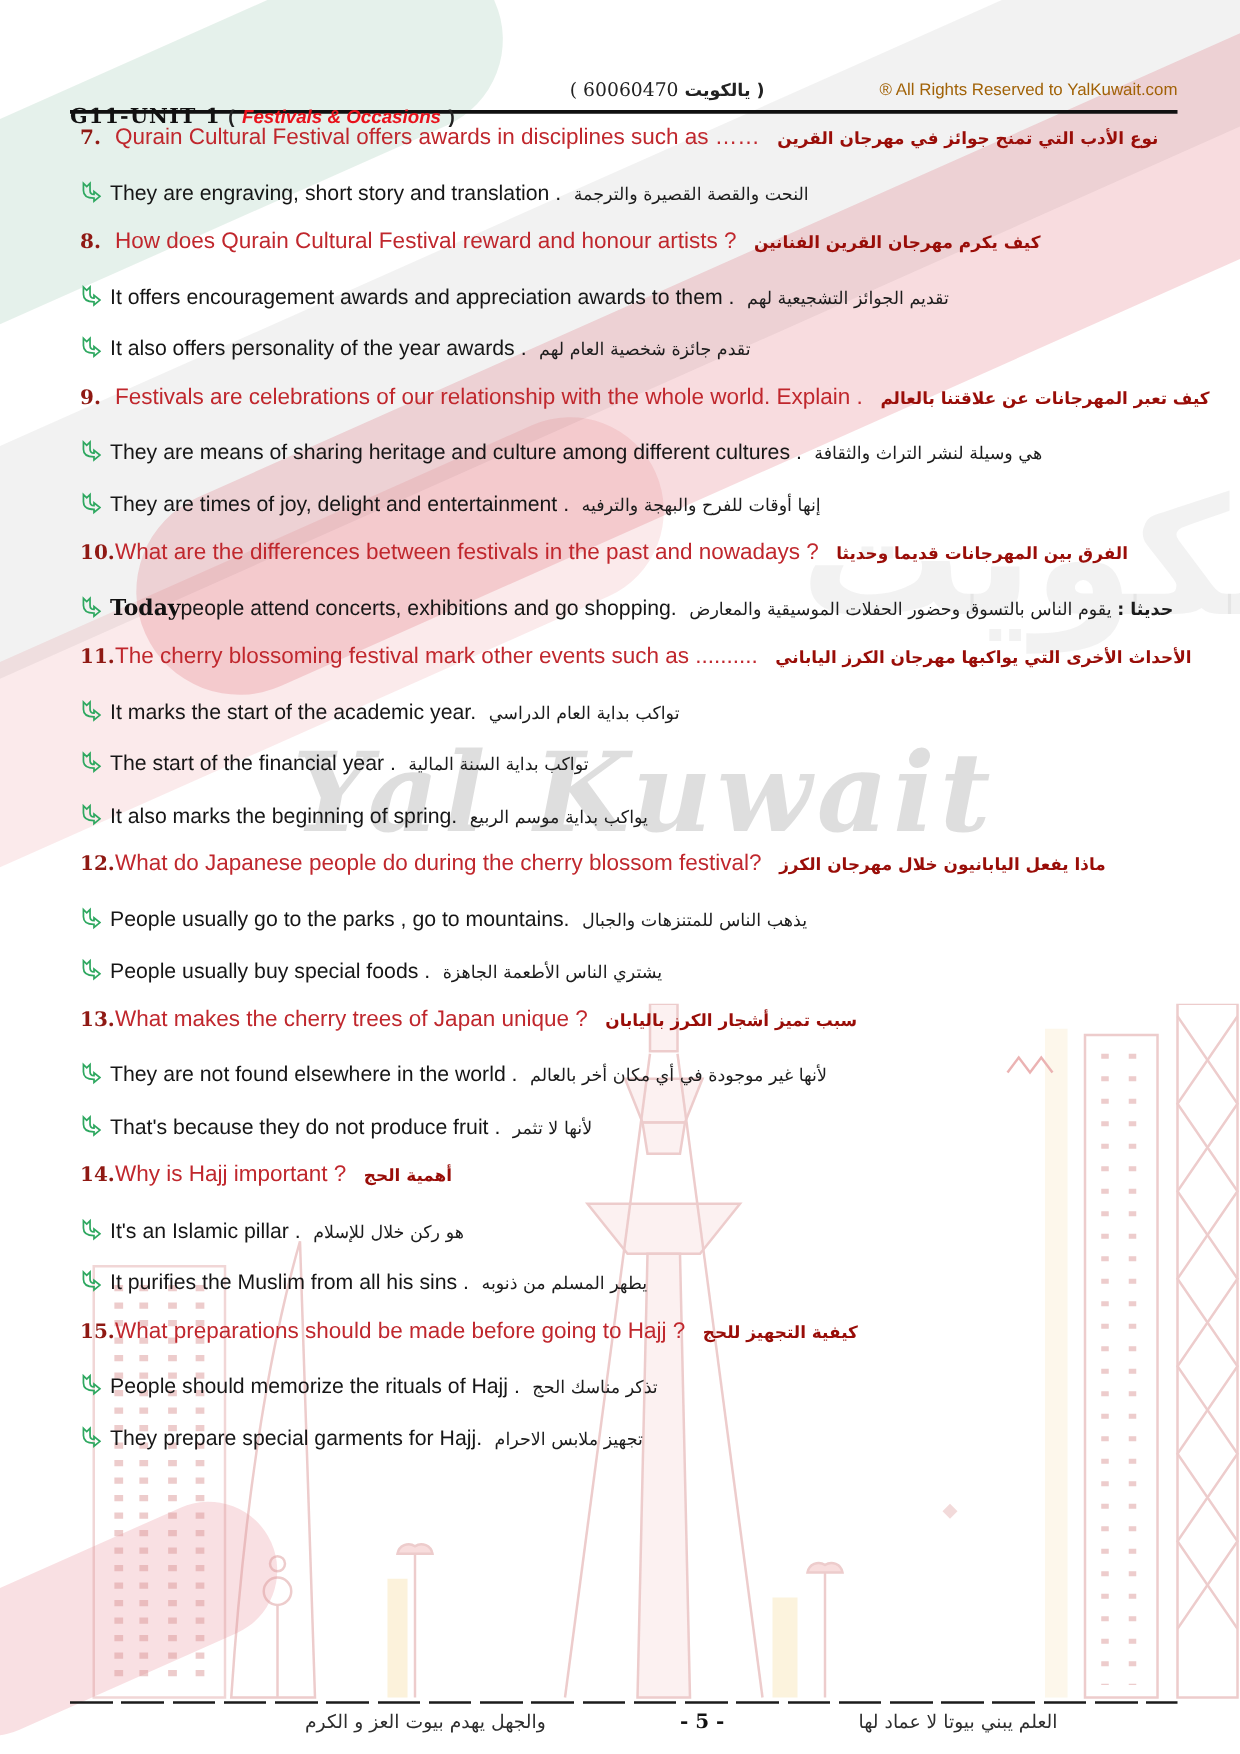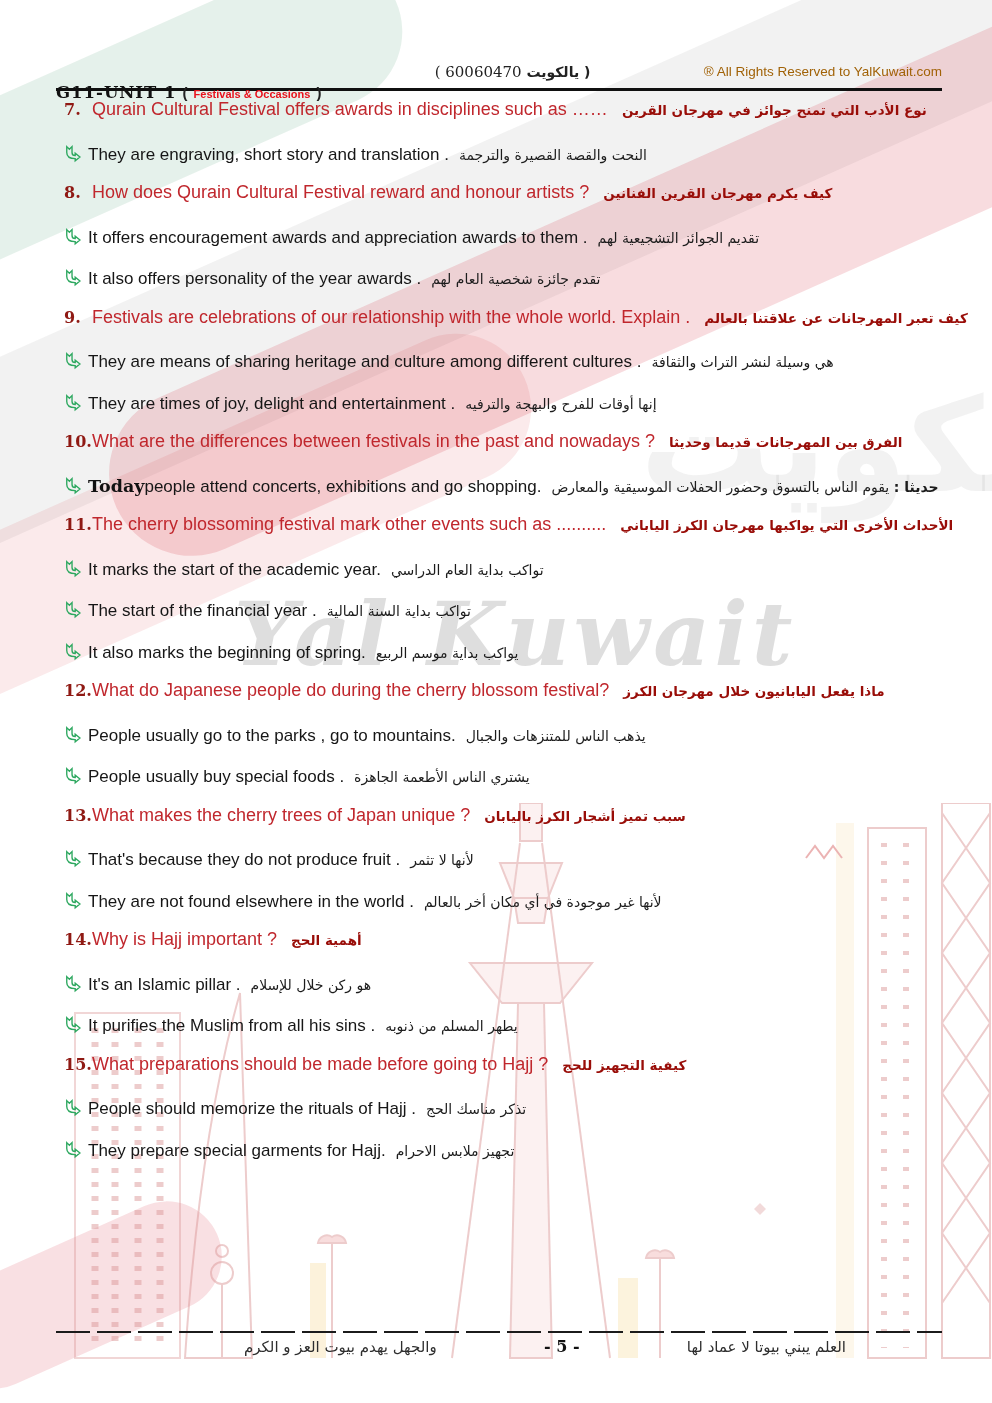--- a/index.html
+++ b/index.html
@@ -28,21 +28,21 @@
   .skyline{position:absolute;left:0;bottom:0;opacity:0.5;}
   
   .page-header{
     position:absolute;left:56px;top:55px;width:886px;height:33px;z-index:2;
     display:flex;align-items:center;justify-content:space-between;
     border-bottom:3.5px solid #101010;
   }
   .hdr-left{display:flex;align-items:baseline;gap:6px;}
   .hdr-unit{font-family:"DejaVu Serif",serif;font-weight:bold;font-size:16.5px;letter-spacing:1px;color:#111;margin-top:41px;}
   .hdr-paren{font-weight:bold;font-size:15px;color:#222;}
-  .hdr-title{color:#e8121c;font-weight:bold;font-size:11px;}
+  .hdr-title{color:#e8121c;font-weight:bold;font-style:italic;font-size:15px;}
   .hdr-center{font-size:15px;color:#222;font-family:"DejaVu Serif",serif;}
   .hdr-center b{font-family:"DejaVu Sans",sans-serif;font-size:14px;}
   .hdr-rights{font-size:13.5px;color:#a16207;}
   
   .content{position:absolute;left:56px;top:94px;width:890px;z-index:2;}
   .line{display:flex;align-items:baseline;height:26px;margin-bottom:15.5px;white-space:nowrap;}
   .q-line{margin-top:5px;}
   .q-num{
     flex:0 0 36px;padding-left:8px;box-sizing:border-box;
     font-family:"DejaVu Serif",serif;font-weight:bold;font-size:16px;color:#8f1913;
@@ -54,21 +54,21 @@
   }
   .a-arrow{flex:0 0 26px;padding-left:6px;position:relative;top:3px;}
   .a-lead{font-family:"DejaVu Serif",serif;font-weight:bold;font-size:17.5px;color:#111;}
   .a-en{font-size:17px;color:#161616;}
   .a-ar{
     font-size:14px;color:#1c1c1c;margin-left:10px;direction:rtl;unicode-bidi:isolate;
     font-family:"DejaVu Sans",sans-serif;
   }
   .a-ar b{font-weight:bold;}
   
-  .page-footer{position:absolute;left:56px;top:1331px;width:886px;z-index:2;}
+  .page-footer{position:absolute;left:56px;top:1361px;width:886px;z-index:2;}
   .footer-rule{height:2px;background:repeating-linear-gradient(90deg,#1b1b1b 0 34px,transparent 34px 41px);}
   .footer-row{display:flex;align-items:baseline;justify-content:space-between;padding:4px 96px 0 188px;}
   .footer-ar{font-size:15px;color:#2e2e2e;font-family:"DejaVu Sans",sans-serif;direction:rtl;}
   .footer-page{font-family:"DejaVu Serif",serif;font-weight:bold;font-size:16px;color:#111;}
 </style>
 </head>
 <body>
 
 <div class="bg">
   <div class="ribbon green"></div>
@@ -263,29 +263,29 @@
 
   <div class="line q-line">
     <span class="q-num">13.</span>
     <span class="q-en">What makes the cherry trees of Japan unique ?</span>
     <span class="q-ar">سبب تميز أشجار الكرز باليابان</span>
   </div>
   <div class="line">
     <span class="a-arrow"><svg width="19" height="19" viewBox="0 0 18 18">
           <path d="M4.5 2.5 L7 5 L9.5 2.5 L9.5 8 Q9.5 11 12.5 11 L12.5 8.8 L17 12.4 L12.5 16 L12.5 13.8 Q4.5 13.8 4.5 8 Z" fill="none" stroke="#2ea860" stroke-width="1.3"></path>
         </svg></span>
+    <span class="a-en">They are not found elsewhere in the world .</span>
+    <span class="a-ar">لأنها غير موجودة في أي مكان أخر بالعالم</span>
+  </div>
+  <div class="line">
+    <span class="a-arrow"><svg width="19" height="19" viewBox="0 0 18 18">
+          <path d="M4.5 2.5 L7 5 L9.5 2.5 L9.5 8 Q9.5 11 12.5 11 L12.5 8.8 L17 12.4 L12.5 16 L12.5 13.8 Q4.5 13.8 4.5 8 Z" fill="none" stroke="#2ea860" stroke-width="1.3"></path>
+        </svg></span>
     <span class="a-en">That's because they do not produce fruit .</span>
     <span class="a-ar">لأنها لا تثمر</span>
-  </div>
-  <div class="line">
-    <span class="a-arrow"><svg width="19" height="19" viewBox="0 0 18 18">
-          <path d="M4.5 2.5 L7 5 L9.5 2.5 L9.5 8 Q9.5 11 12.5 11 L12.5 8.8 L17 12.4 L12.5 16 L12.5 13.8 Q4.5 13.8 4.5 8 Z" fill="none" stroke="#2ea860" stroke-width="1.3"></path>
-        </svg></span>
-    <span class="a-en">They are not found elsewhere in the world .</span>
-    <span class="a-ar">لأنها غير موجودة في أي مكان أخر بالعالم</span>
   </div>
 
   <div class="line q-line">
     <span class="q-num">14.</span>
     <span class="q-en">Why is Hajj important ?</span>
     <span class="q-ar">أهمية الحج</span>
   </div>
   <div class="line">
     <span class="a-arrow"><svg width="19" height="19" viewBox="0 0 18 18">
           <path d="M4.5 2.5 L7 5 L9.5 2.5 L9.5 8 Q9.5 11 12.5 11 L12.5 8.8 L17 12.4 L12.5 16 L12.5 13.8 Q4.5 13.8 4.5 8 Z" fill="none" stroke="#2ea860" stroke-width="1.3"></path>

